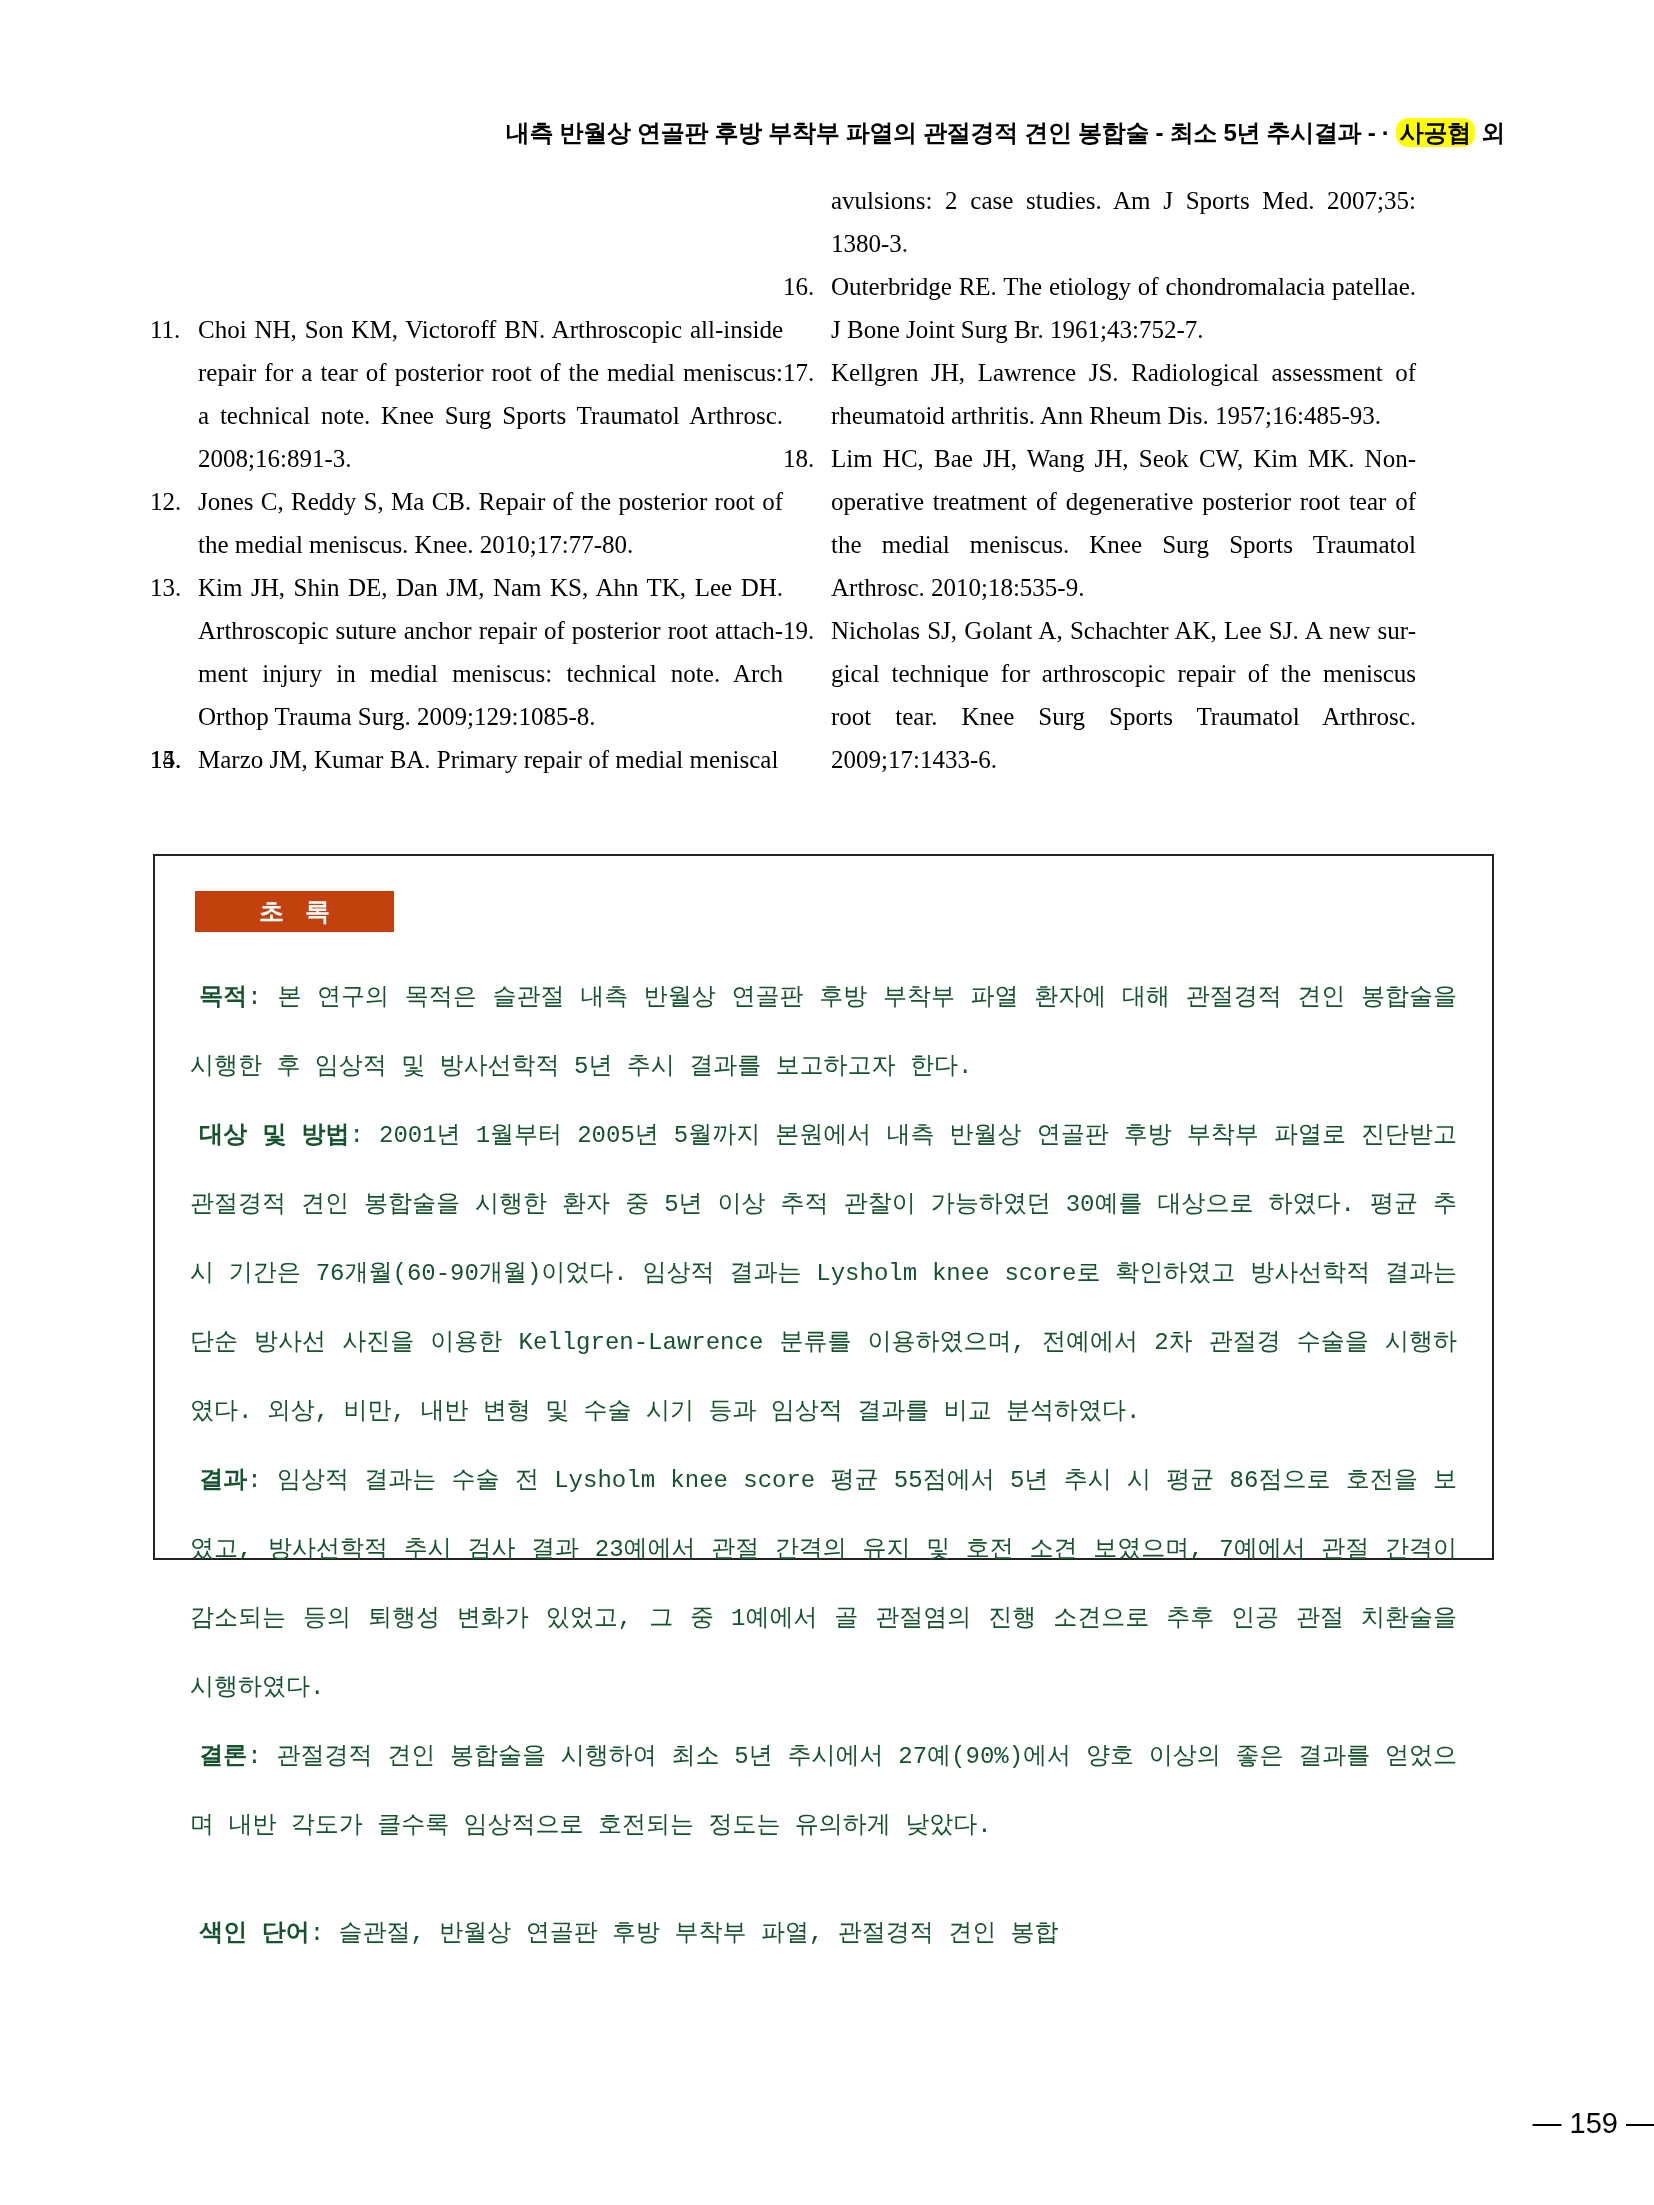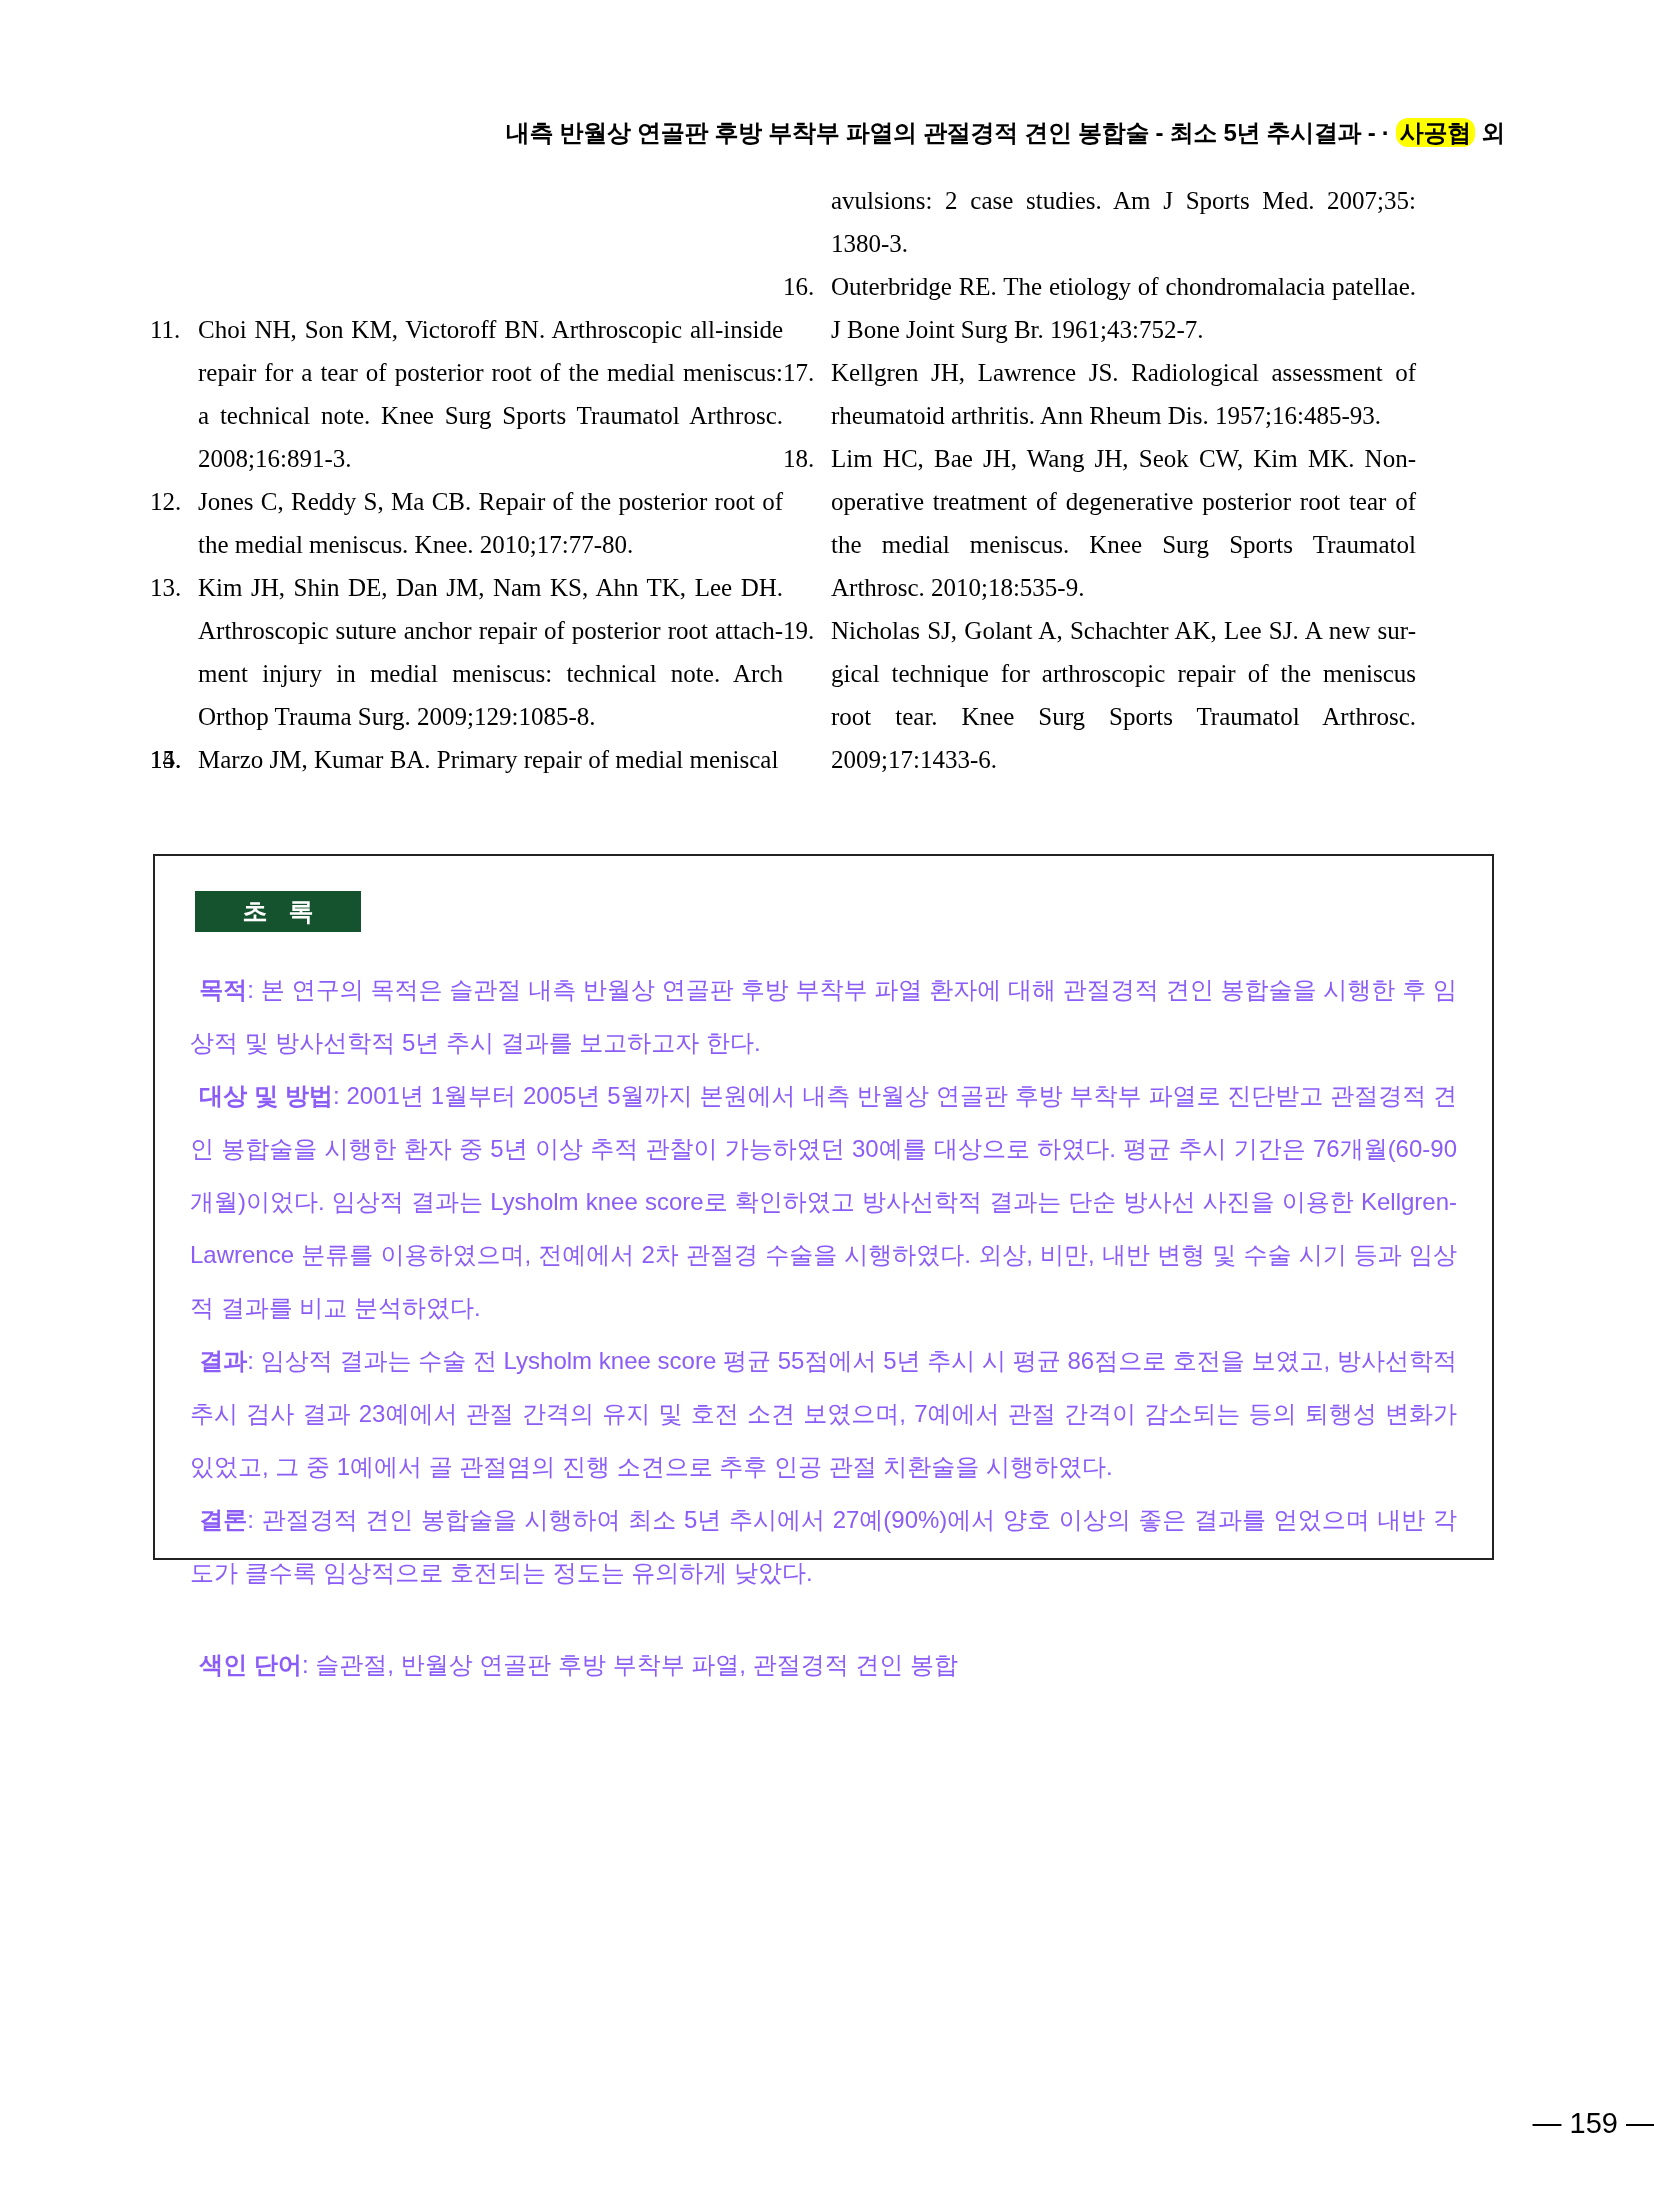--- a/index.html
+++ b/index.html
@@ -44,34 +44,34 @@
 
   
   .abstract-box {
     position:absolute; top:854px; left:153px;
     width:1341px; height:706px;
     border:2px solid #222;
     background:#fff;
   }
   .abstract-label {
     position:absolute; top:35px; left:40px;
-    width:166px; height:41px;
-    background:#14532d;
+    width:199px; height:41px;
+    background:#c2410c;
     color:#ffffff;
     font-family:"Liberation Sans", sans-serif;
     font-weight:700; font-size:25px;
     display:flex; align-items:center; justify-content:center;
     white-space:pre;
   }
   .abstract-body {
     position:absolute; top:107px; left:35px; right:35px;
-    font-family:Liberation Sans, sans-serif;
-    font-size:24px; line-height:53px;
+    font-family:Liberation Mono, monospace;
+    font-size:24px; line-height:69px;
     text-align:justify;
-    color:#8b5cf6;
+    color:#14532d;
   }
   .abstract-body p { text-indent:9.3px; }
   .abstract-body .plabel { font-weight:700; }
   .abstract-body .keywords { margin-top:39px; }
 
   
   .page-footer {
     position:absolute; top:2107px; left:0; width:100%;
     text-align:right;
     font-family:"Liberation Sans", sans-serif;

